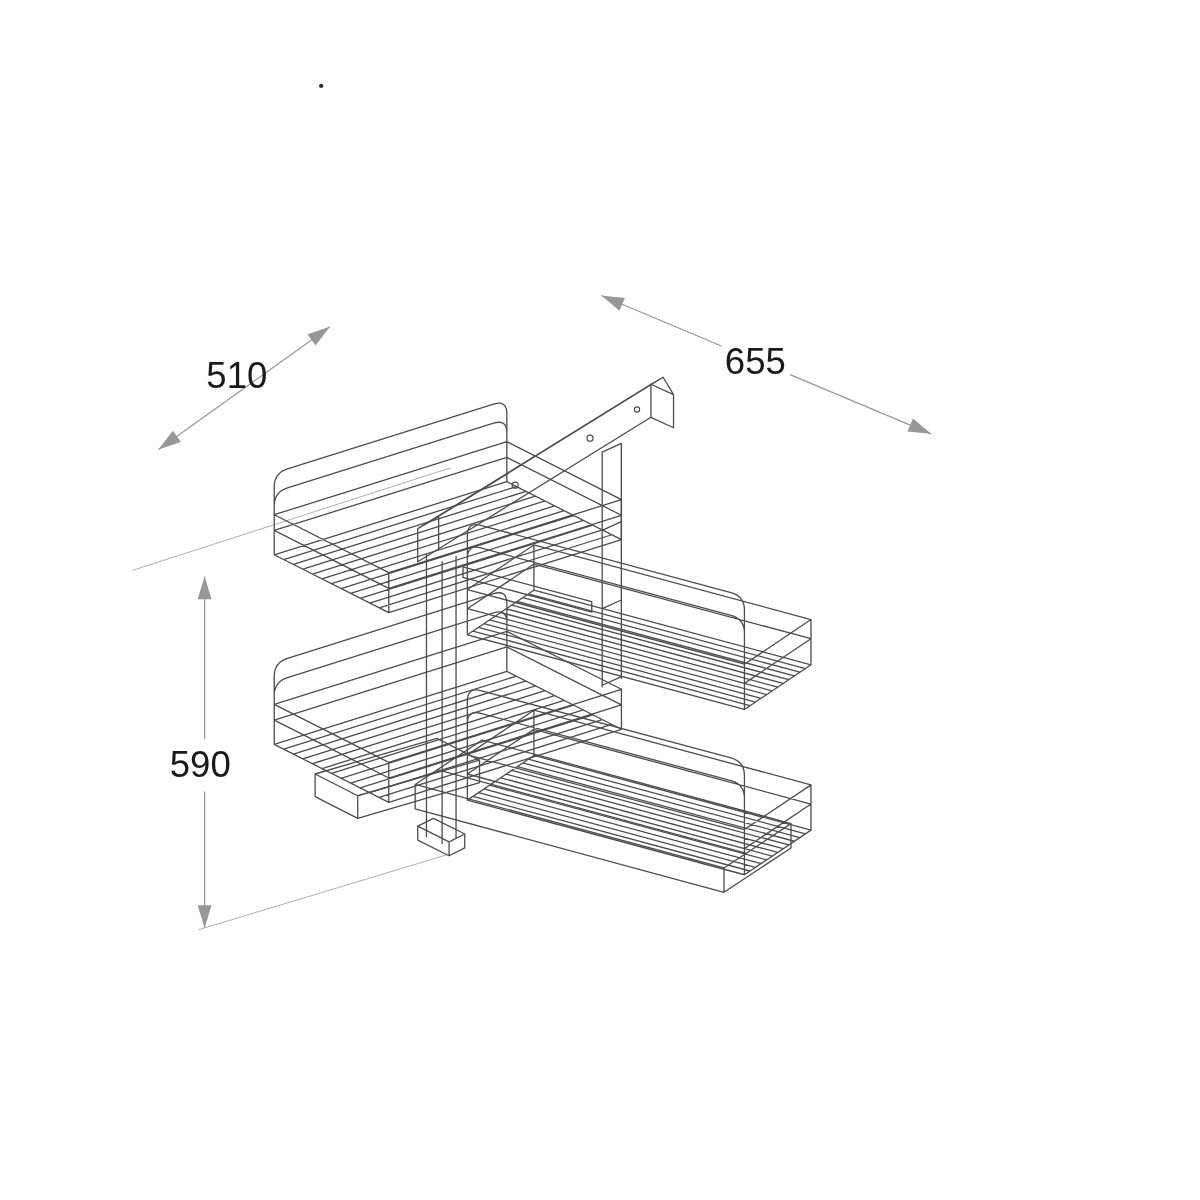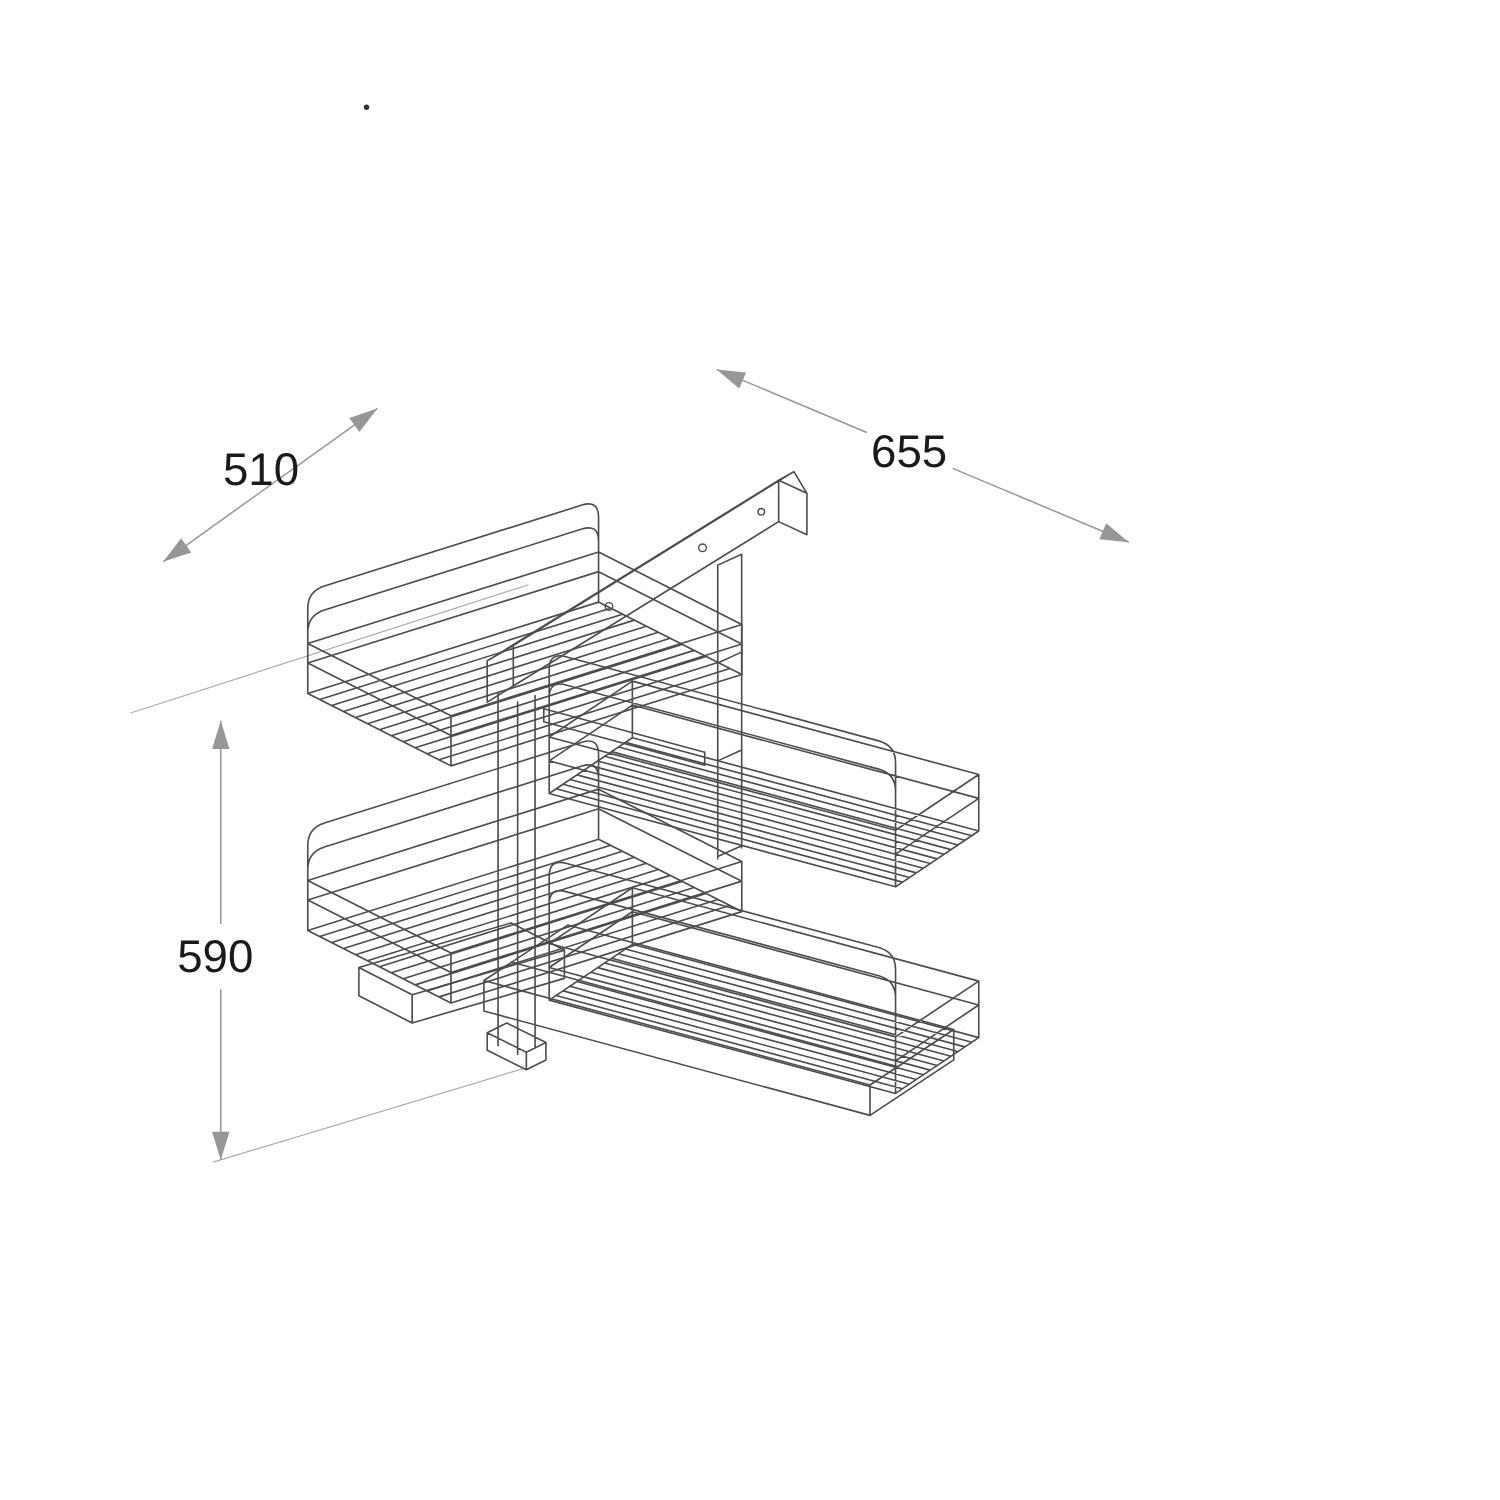--- a/index.html
+++ b/index.html
@@ -1,16 +1,16 @@
 <!DOCTYPE html>
 <html><head>
 <meta charset="utf-8">
 <style>
   html,body{margin:0;padding:0;background:#ffffff;}
-  .stage{position:relative;width:1044px;height:1200px;background:#ffffff;overflow:hidden;}
+  .stage{position:relative;width:1044px;height:1200px;background:#ffffff;overflow:hidden;padding-left:28px;}
   svg{display:block;width:100%;height:100%;}
   text.dim-label{font-family:"Liberation Sans",sans-serif;font-size:42px;text-anchor:middle;}
   #object path{fill:none;stroke-width:1.5;stroke-linecap:round;stroke-linejoin:round;}
   #dims path{fill:none;stroke-width:1.4;}
   #exts path{fill:none;stroke-width:1.1;}
 </style>
 </head>
 <body>
 
 <div class="stage">

